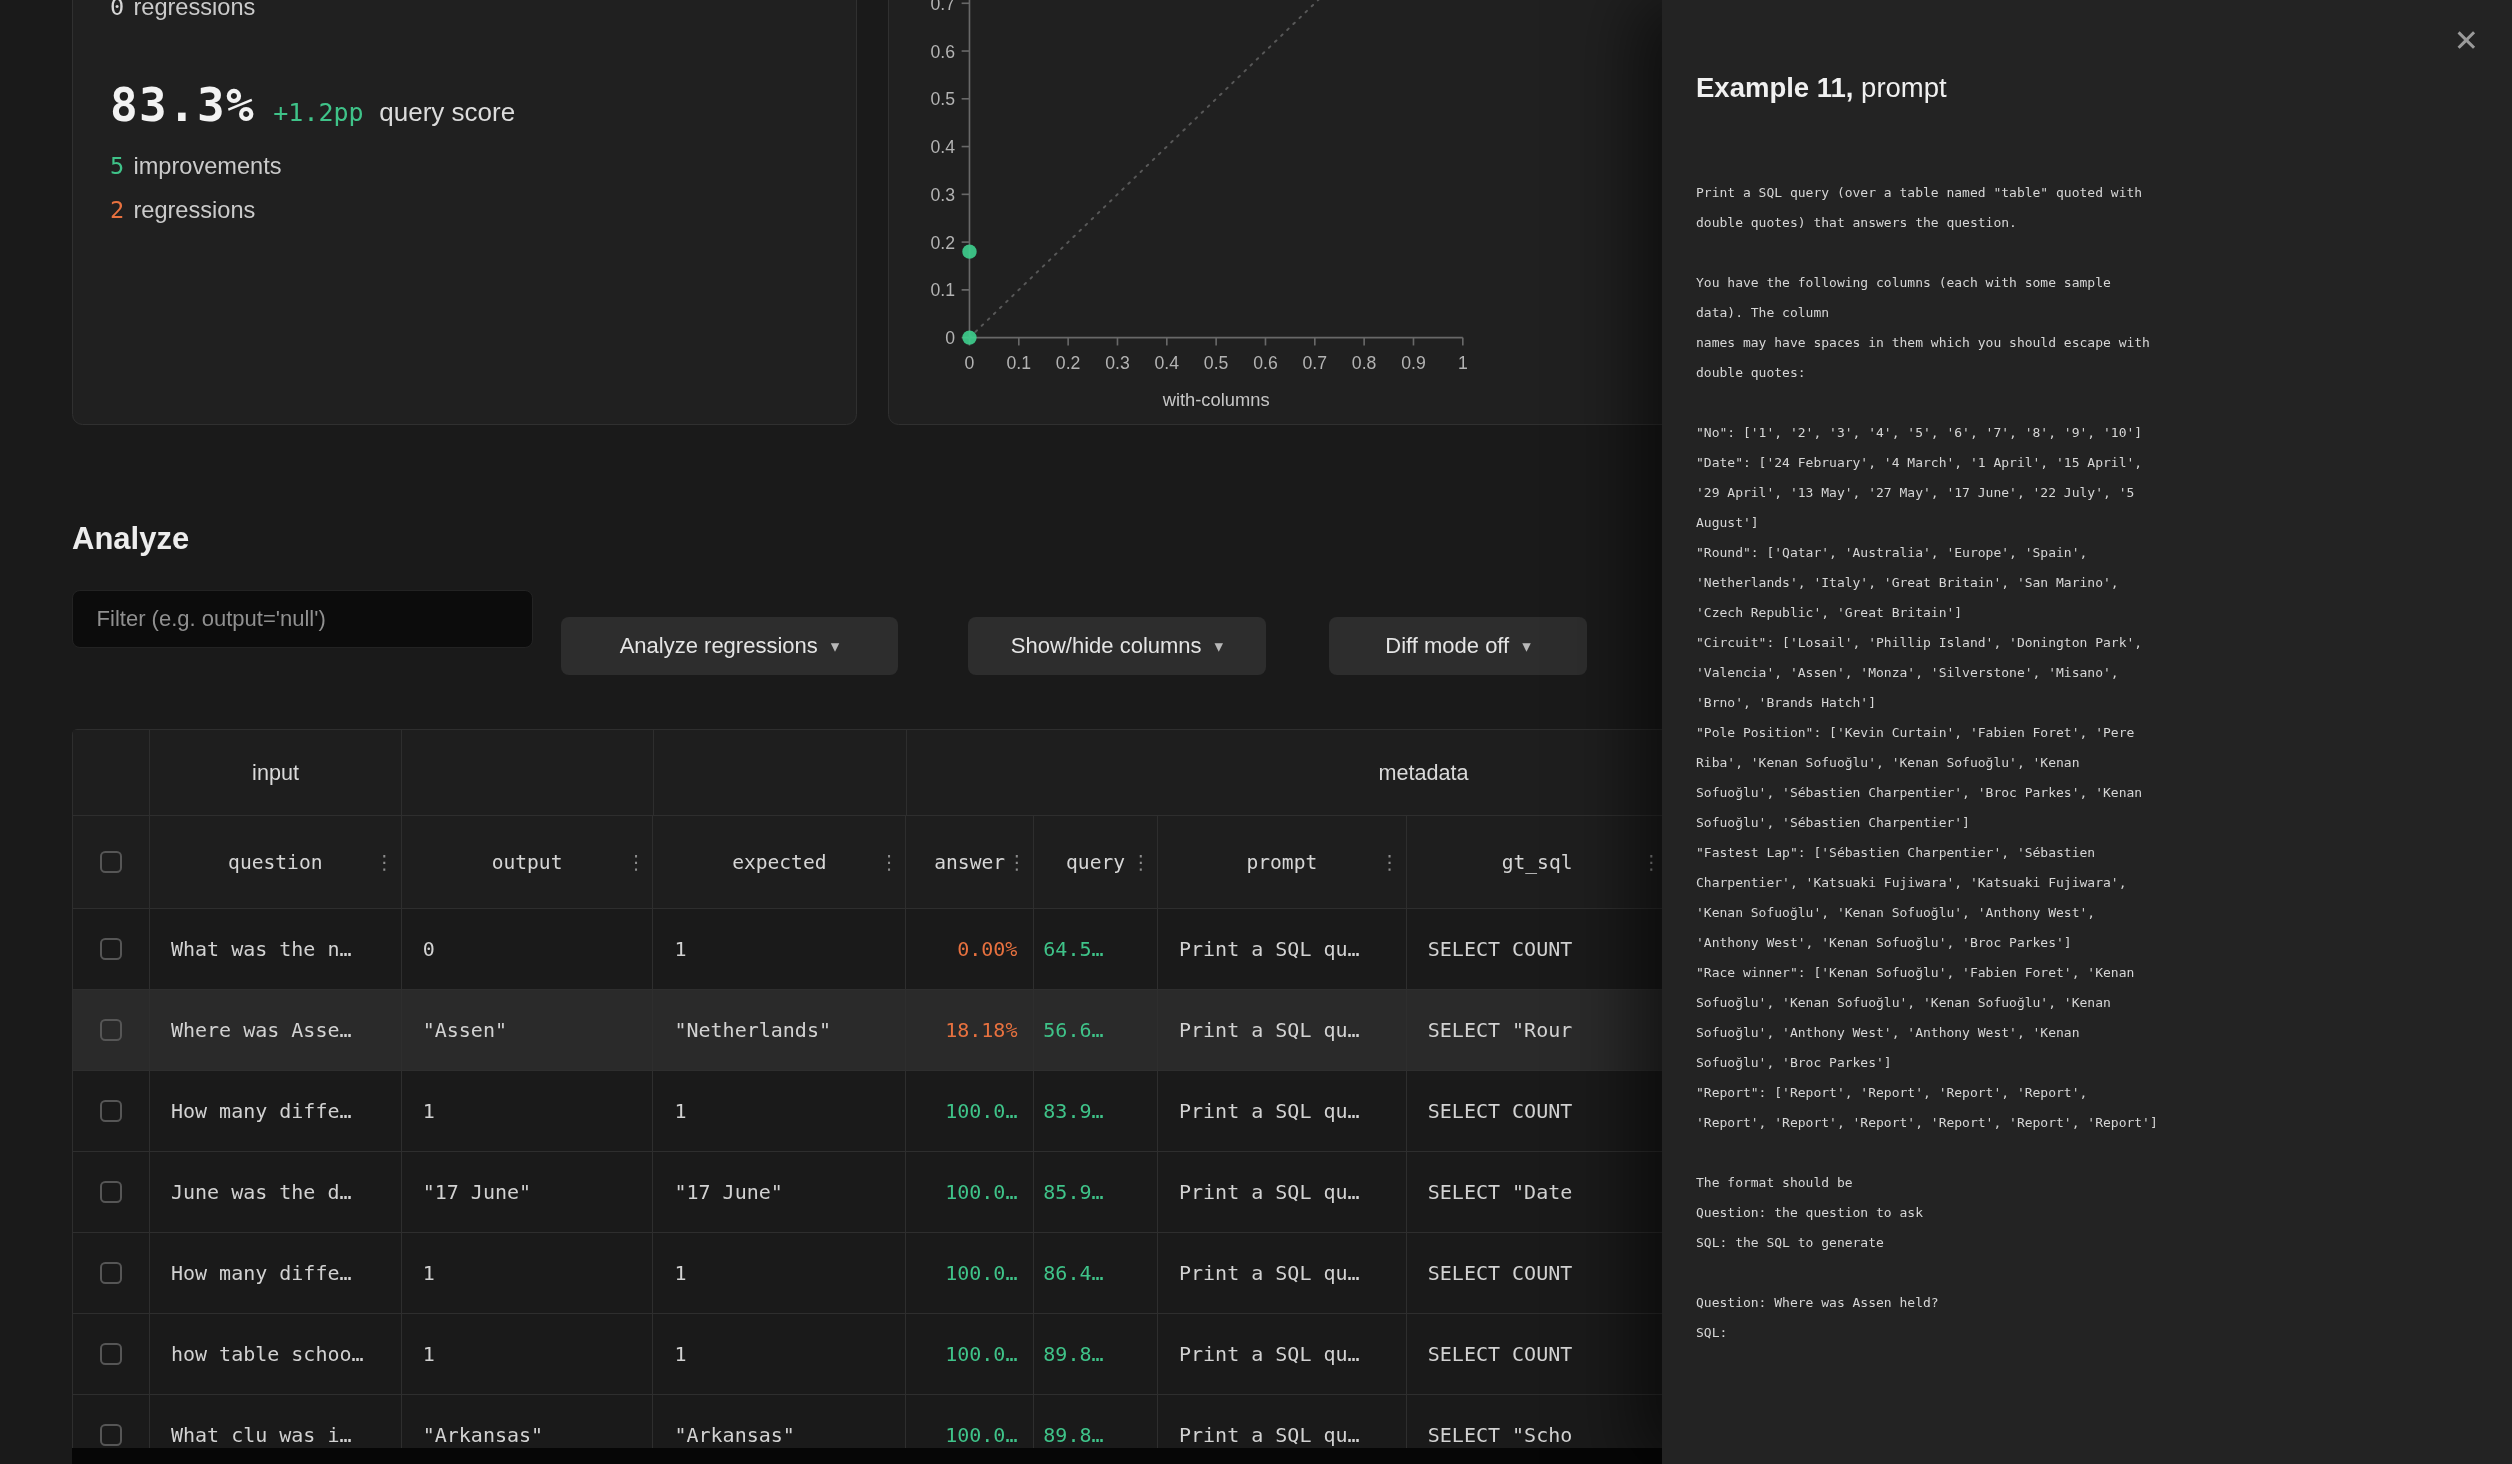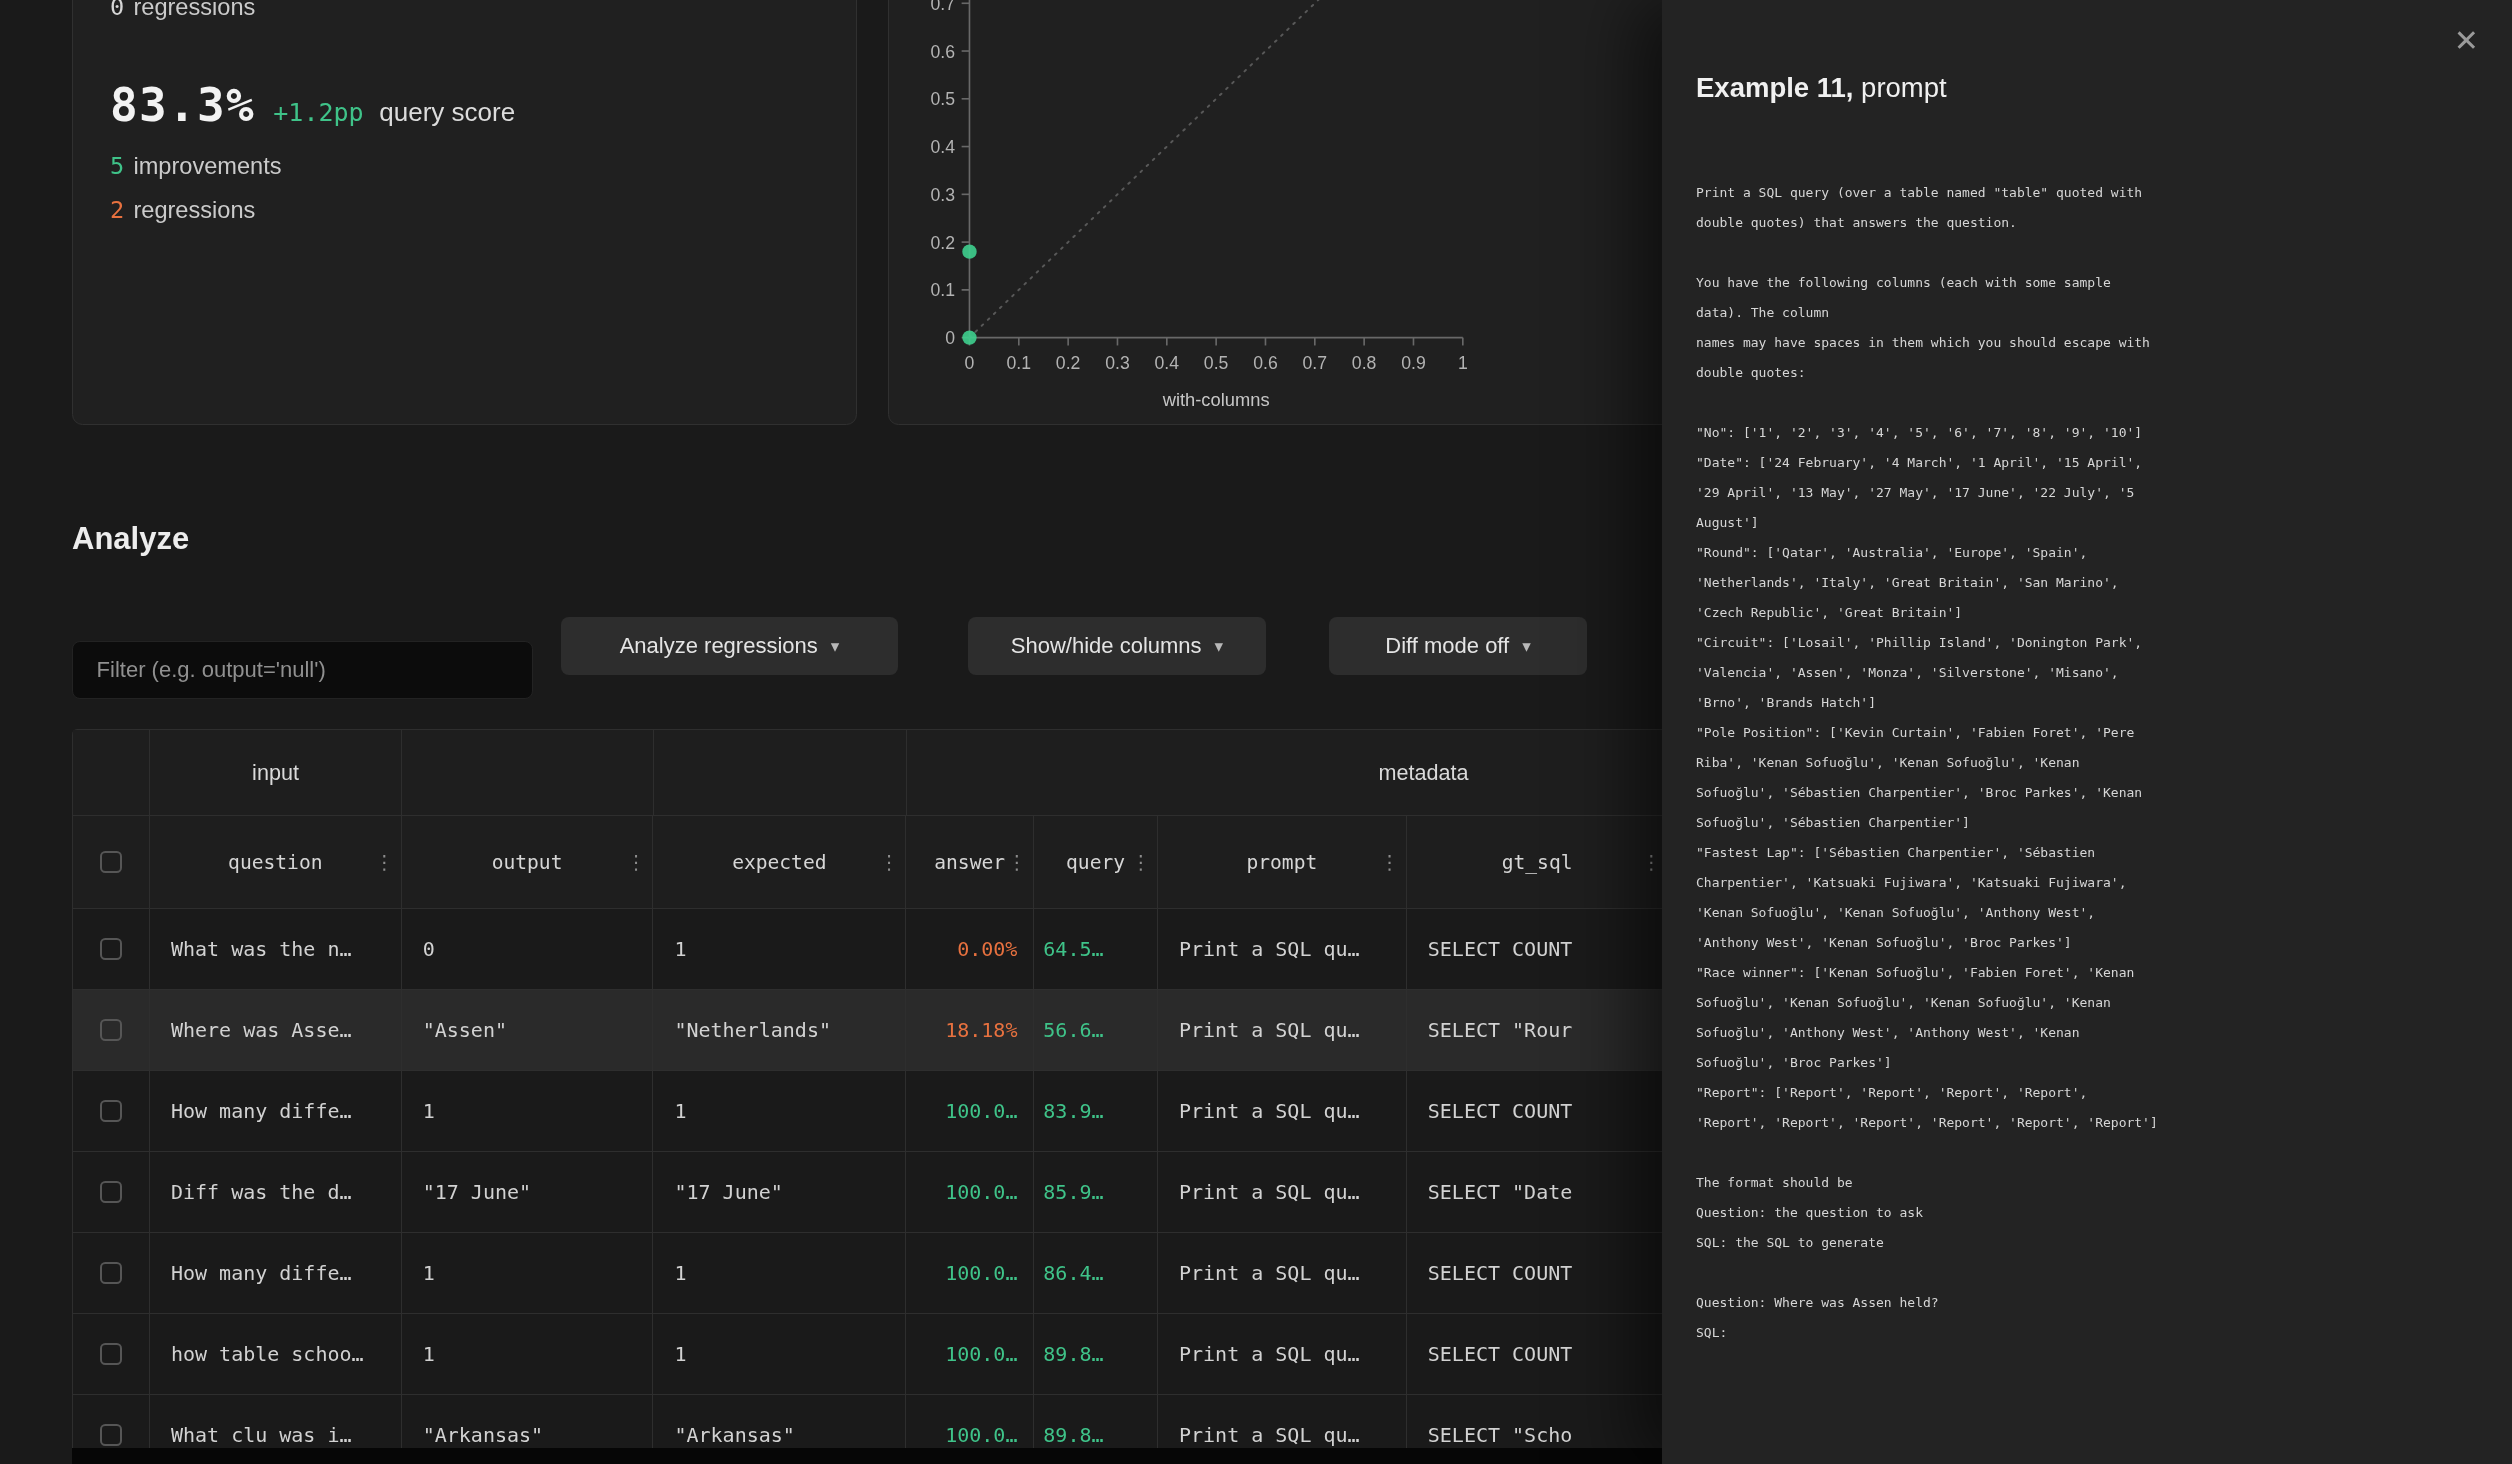--- a/index.html
+++ b/index.html
@@ -39,21 +39,21 @@
   #scatter-plot .axis{stroke:#686868;stroke-width:2.5}
   #scatter-plot .diag{stroke:#585858;stroke-width:3;stroke-dasharray:3 10;stroke-linecap:round}
   #scatter-plot .dot{fill:#3ecf8e;fill-opacity:.9}
   #scatter-plot .ticklabel{fill:#b3b3b3;font:27px "Liberation Sans",sans-serif}
   #scatter-plot .axislabel{fill:#c6c6c6;font:28px "Liberation Sans",sans-serif}
 
   
   #examples-heading{position:absolute;left:72px;top:521px;font-size:31px;font-weight:700;color:#ededed}
 
   #filter-input{
-    position:absolute;left:72px;top:641px;width:461px;height:58px;
+    position:absolute;left:72px;top:590px;width:461px;height:58px;
     box-sizing:border-box;background:#0c0c0c;border:1.3px solid #232323;border-radius:7.9px;
     color:#e0e0e0;font-size:22px;padding:0 23.6px;outline:none;
     font-family:"Liberation Sans",sans-serif;
   }
   #filter-input::placeholder{color:#909090}
 
   .btn{
     position:absolute;top:617px;height:58px;
     background:#2d2d2d;border:none;border-radius:7.9px;
     color:#e4e4e4;font-size:22px;font-family:"Liberation Sans",sans-serif;
@@ -312,21 +312,21 @@
         <div class="cell c-answer tone-good">100.0…</div>
         <div class="cell c-query tone-good">83.9…</div>
         <div class="cell c-prompt">Print a SQL qu…</div>
         <div class="cell c-gtsql">SELECT COUNT</div>
         <div class="cell c-spacer"></div>
       </div>
       <div class="trow data">
         <div class="cell c-check">
           <span class="checkbox"></span>
         </div>
-        <div class="cell c-question">Diff was the d…</div>
+        <div class="cell c-question">June was the d…</div>
         <div class="cell c-output">"17 June"</div>
         <div class="cell c-expected">"17 June"</div>
         <div class="cell c-answer tone-good">100.0…</div>
         <div class="cell c-query tone-good">85.9…</div>
         <div class="cell c-prompt">Print a SQL qu…</div>
         <div class="cell c-gtsql">SELECT "Date</div>
         <div class="cell c-spacer"></div>
       </div>
       <div class="trow data">
         <div class="cell c-check">

